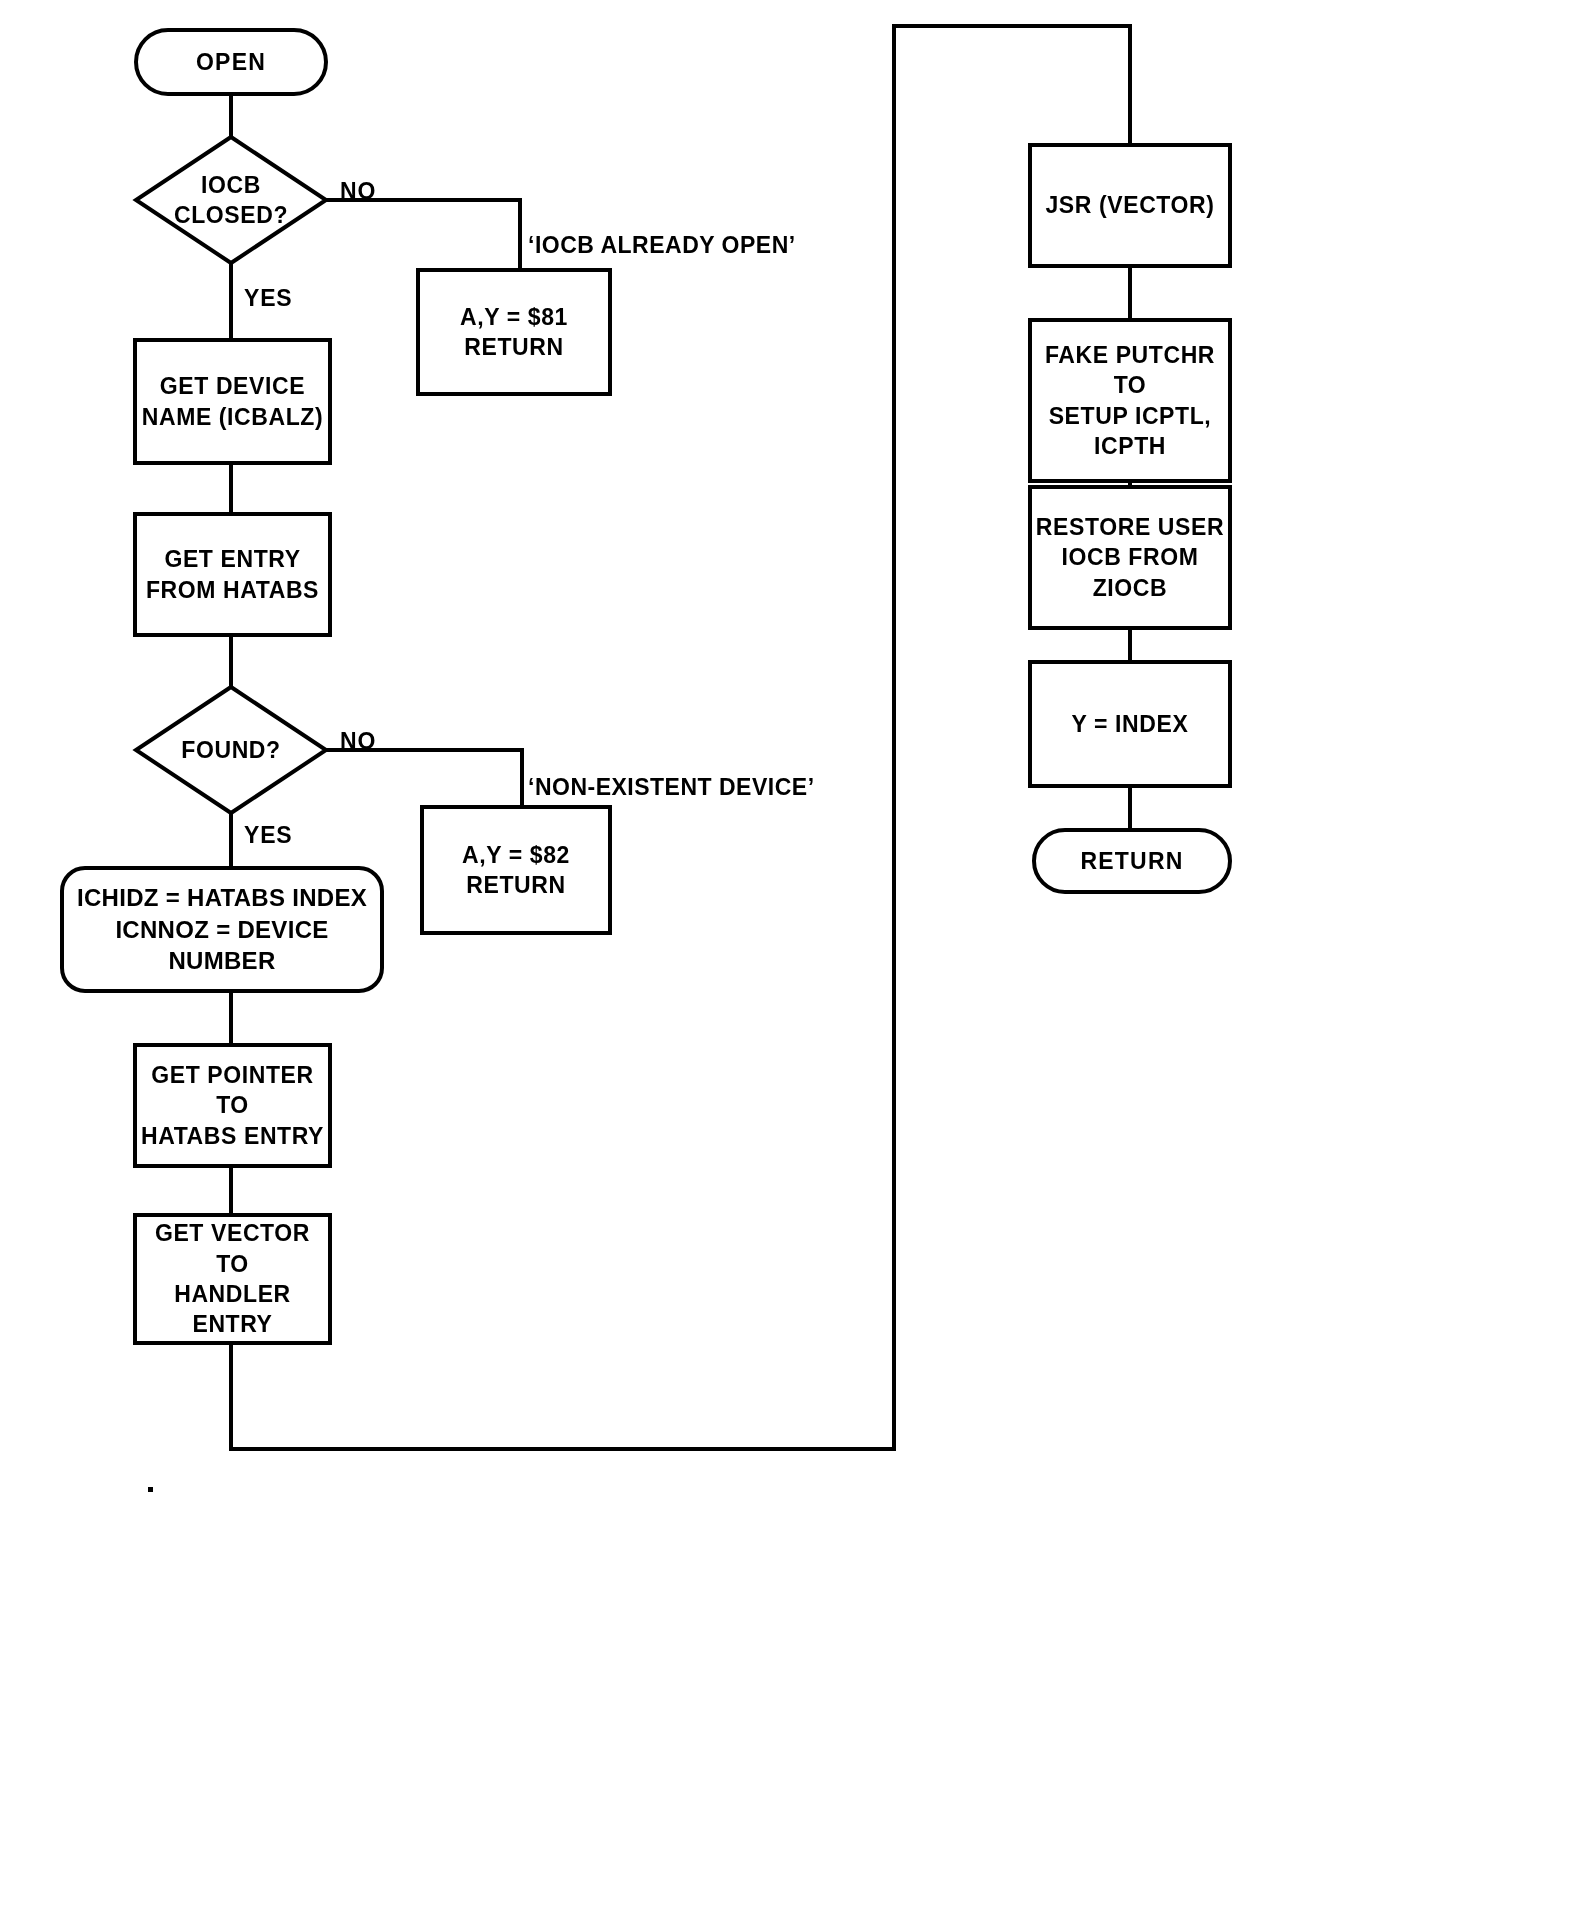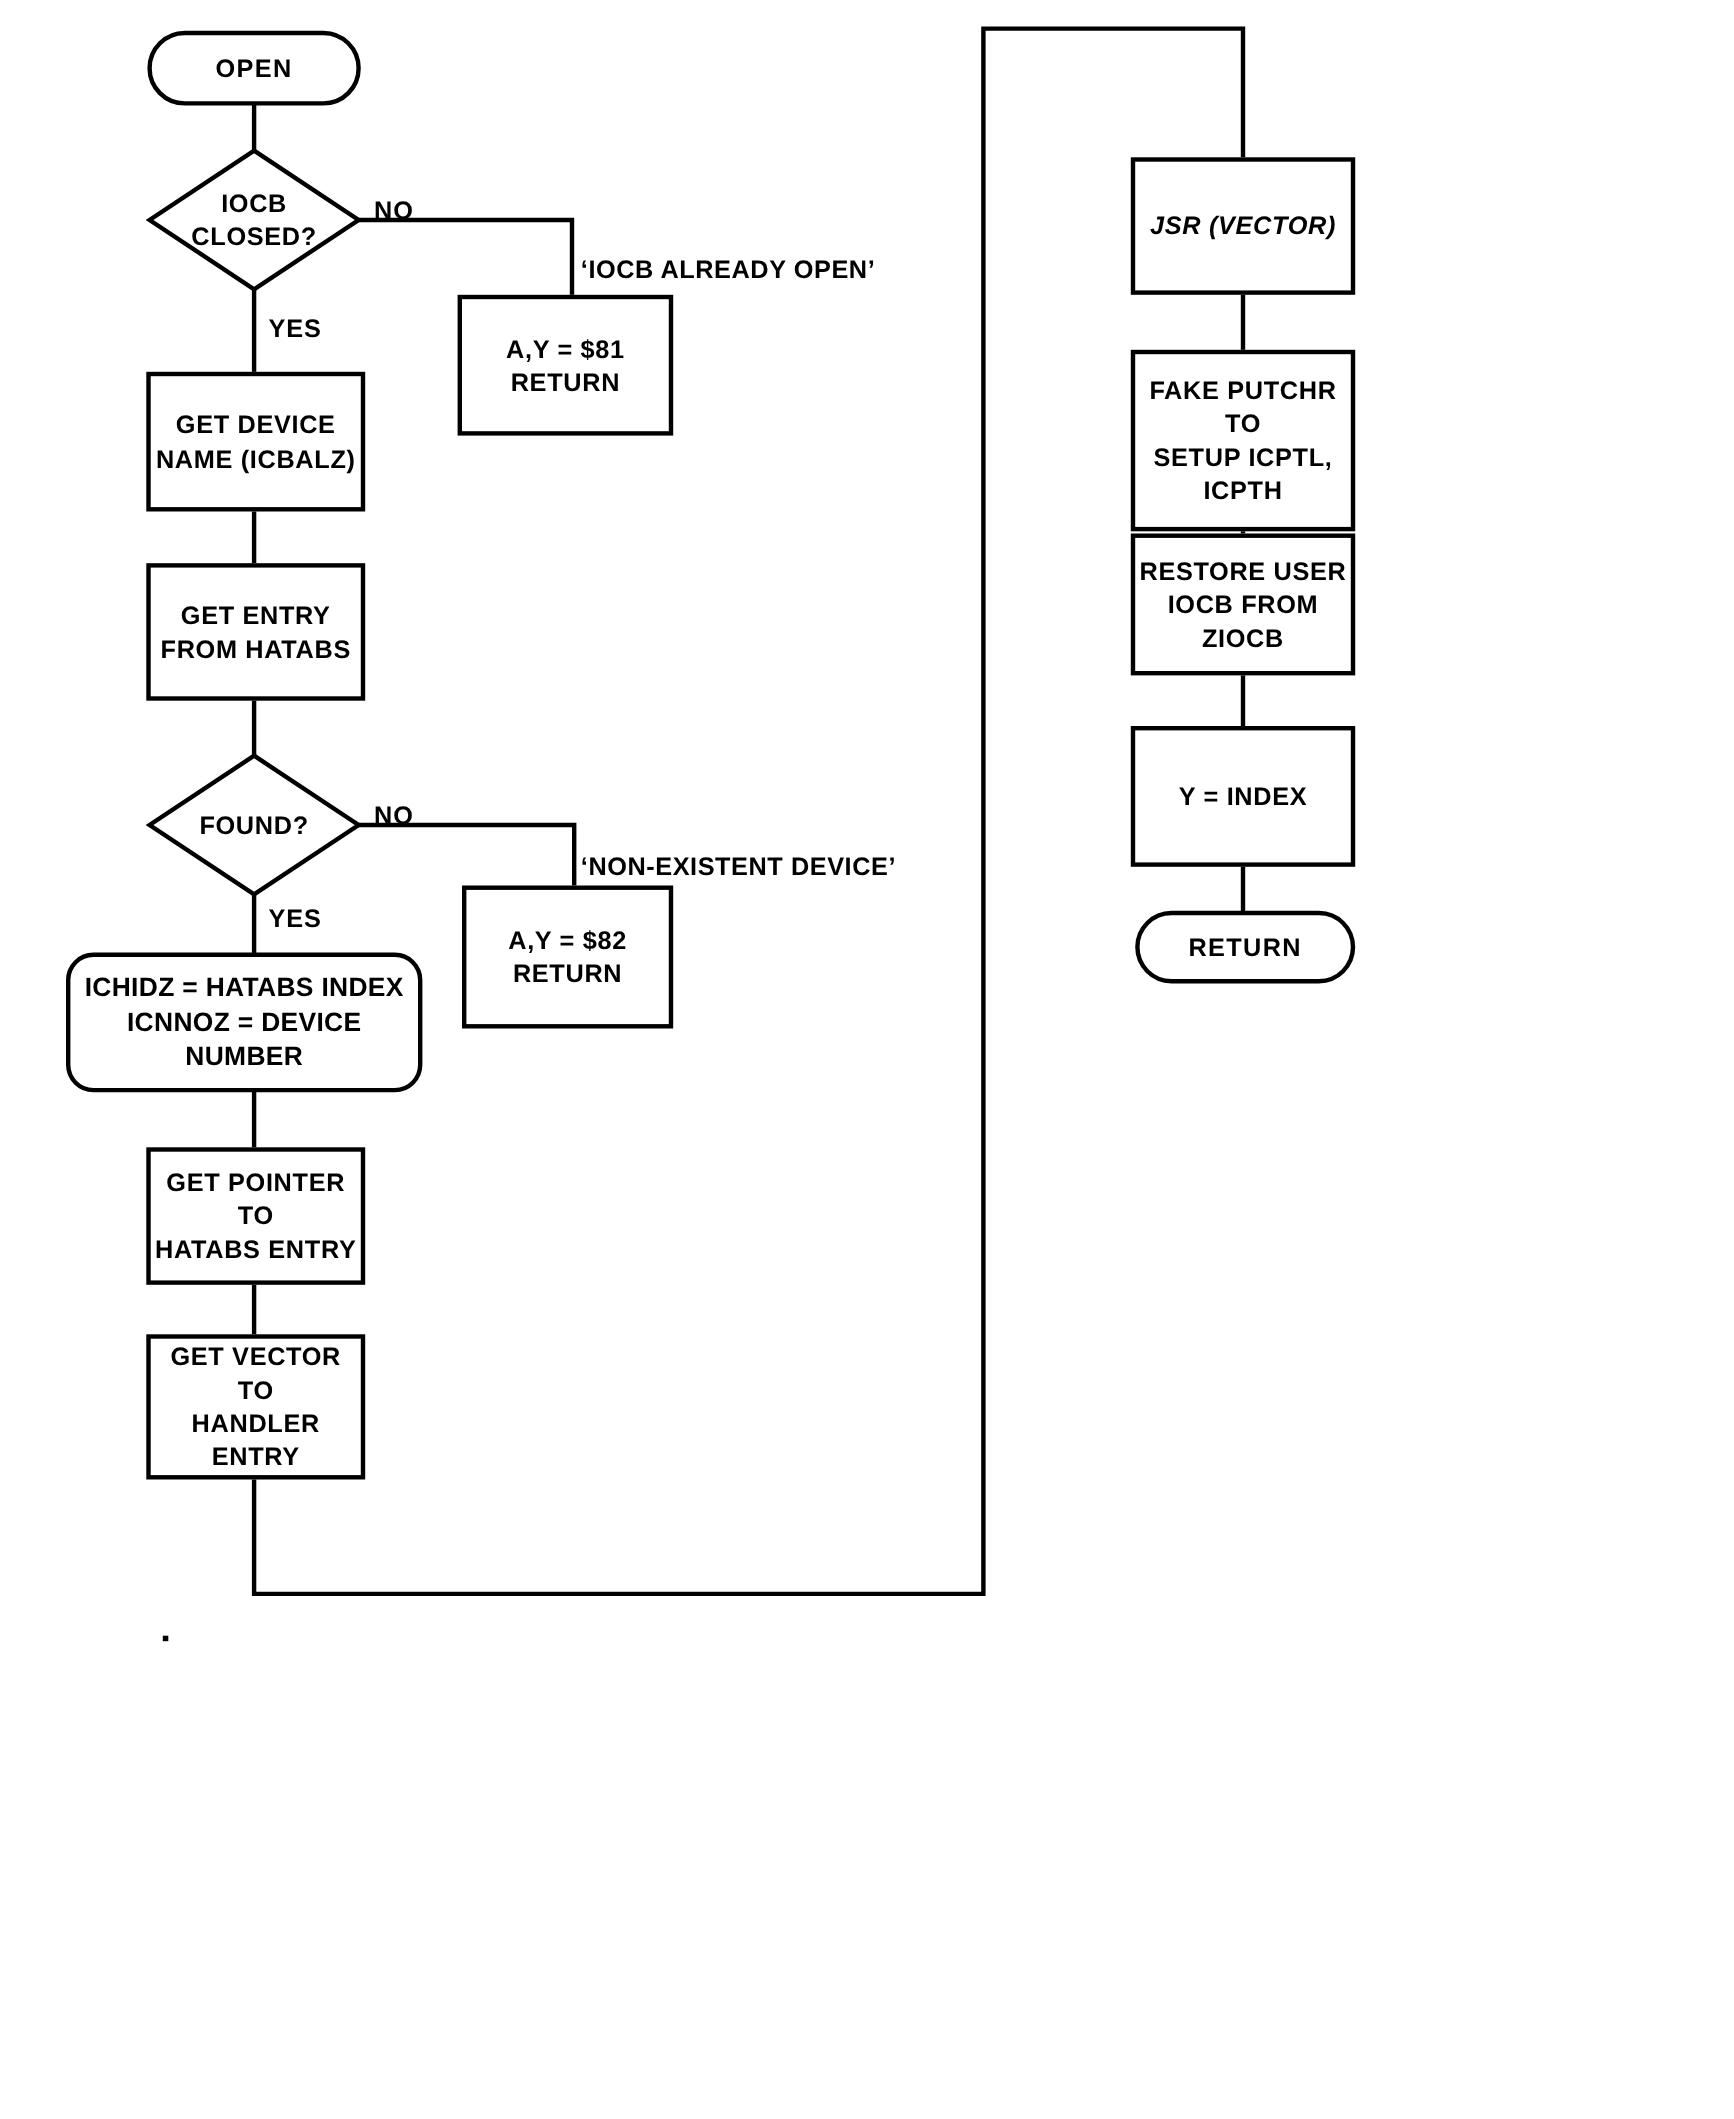--- a/index.html
+++ b/index.html
@@ -195,31 +195,31 @@
   <div class="node proc" style="left:133px; top:1043px; width:199px; height:125px;">
     <span class="txt">GET POINTER TO
 HATABS ENTRY</span>
   </div>
 
   <div class="node proc" style="left:133px; top:1213px; width:199px; height:132px;">
     <span class="txt">GET VECTOR TO
 HANDLER ENTRY</span>
   </div>
 
-  <div class="node proc" style="left:1028px; top:143px; width:204px; height:125px;font-style:italic;">
+  <div class="node proc" style="left:1028px; top:143px; width:204px; height:125px;">
     <span class="txt">JSR (VECTOR)</span>
   </div>
 
   <div class="node proc" style="left:1028px; top:318px; width:204px; height:165px;">
     <span class="txt">FAKE PUTCHR TO
 SETUP ICPTL,
 ICPTH</span>
   </div>
 
-  <div class="node proc" style="left:1028px; top:485px; width:204px; height:129px;">
+  <div class="node proc" style="left:1028px; top:485px; width:204px; height:145px;">
     <span class="txt">RESTORE USER
 IOCB FROM
 ZIOCB</span>
   </div>
 
   <div class="node proc" style="left:1028px; top:660px; width:204px; height:128px;">
     <span class="txt">Y =  INDEX</span>
   </div>
 
   <div class="node term" style="left:1032px; top:828px; width:200px; height:66px;">

